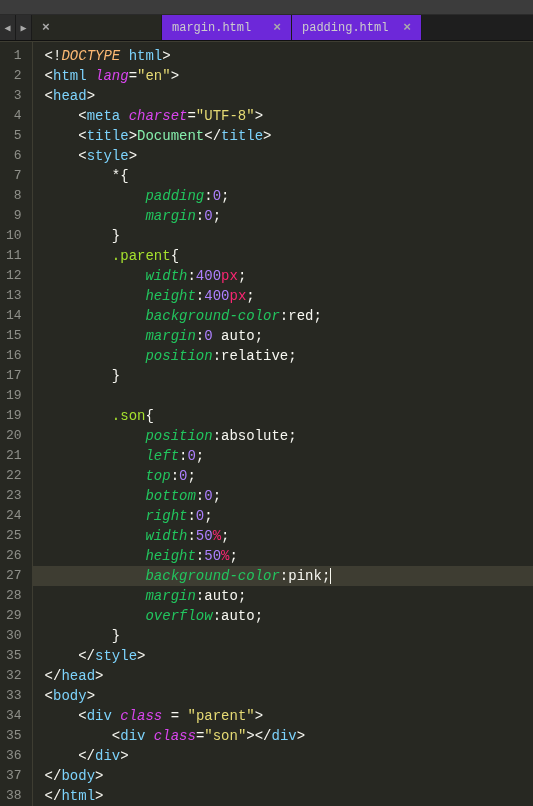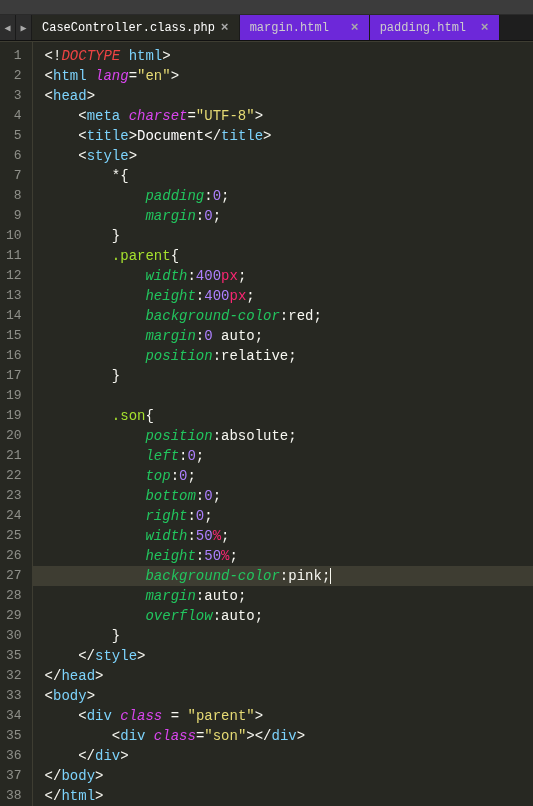--- a/index.html
+++ b/index.html
@@ -88,24 +88,24 @@
   .code-line {
     padding-left: 12px;
     height: 20px;
   }
   .code-line.current {
     background: #3e3d32;
   }
   
   .c-bracket { color: #f8f8f2; }
   .c-tag { color: #7dd3fc; }
-  .c-doctype { color: #ef4444; font-style: italic; }
+  .c-doctype { color: #fdba74; font-style: italic; }
   .c-attr { color: #d946ef; font-style: italic; }
   .c-string { color: #e6db74; }
-  .c-text { color: #ffffff; }
+  .c-text { color: #86efac; }
   .c-selector { color: #a6e22e; }
   .c-prop { color: #22c55e; font-style: italic; }
   .c-val { color: #f8f8f2; }
   .c-num { color: #ae81ff; }
   .c-keyword { color: #f92672; }
   .c-op { color: #f8f8f2; }
   .c-punc { color: #f8f8f2; }
   .cursor {
     display: inline-block;
     width: 1px;
@@ -117,21 +117,20 @@
 </head>
 <body>
 
 <div class="menubar"></div>
 
 <div class="tabbar">
   <div class="nav-arrow">◀</div>
   <div class="nav-arrow">▶</div>
   <div id="tabs-container" style="display:flex;">
       <div class="tab active">
-        <span>CaseController.class.php</span>
         <span class="close">×</span>
       </div>
       <div class="tab">
         <span>margin.html</span>
         <span class="close">×</span>
       </div>
       <div class="tab">
         <span>padding.html</span>
         <span class="close">×</span>
       </div>

